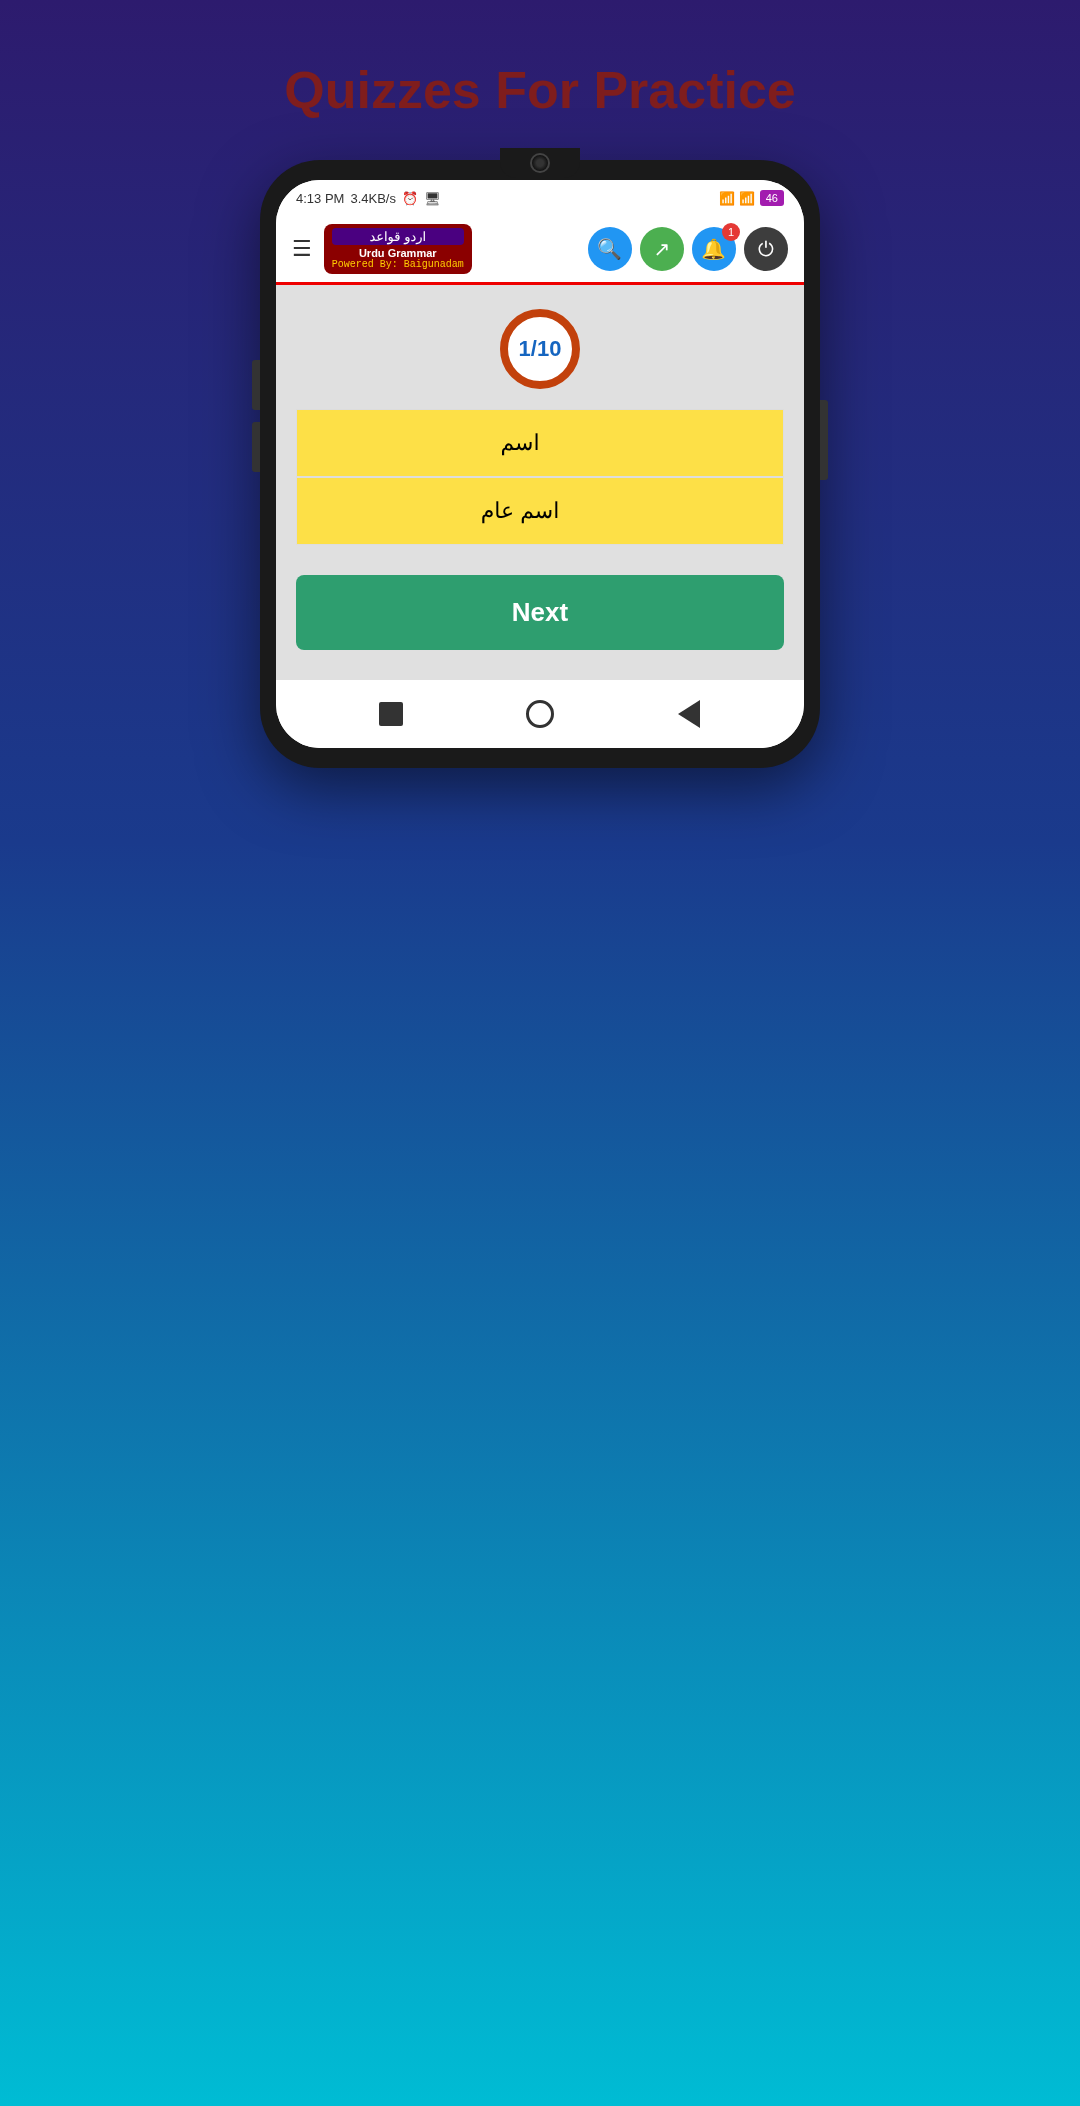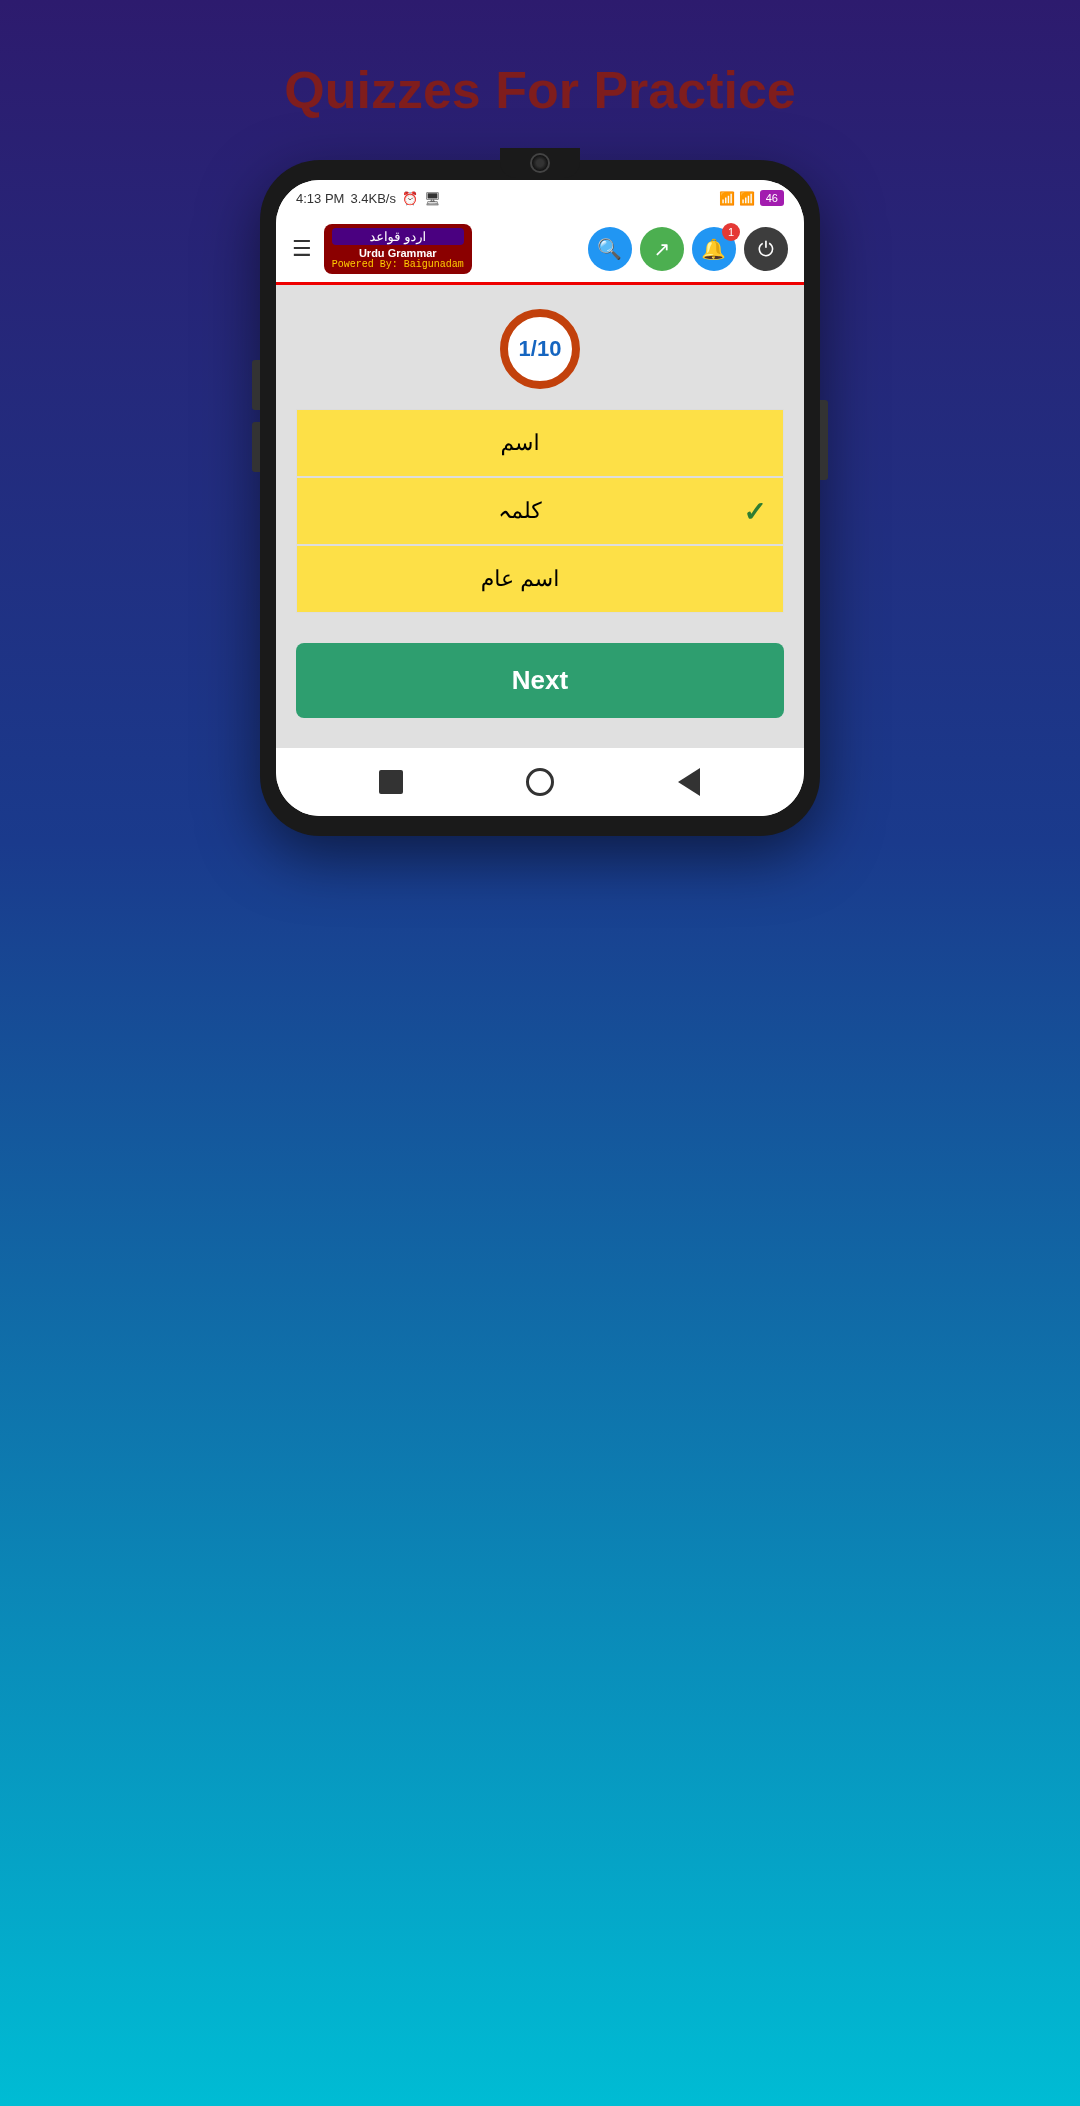--- a/index.html
+++ b/index.html
@@ -395,24 +395,20 @@
       </div>
 
       <div class="quiz-content">
         <div class="question-counter">1/10</div>
 
         <div class="answer-options">
           <div class="answer-option">
             <span>اسم</span>
           </div>
           <div class="answer-option">
-            <span>کلمہ</span>
-            <span class="answer-icon icon-correct">✓</span>
-          </div>
-          <div class="answer-option">
             <span>اسم عام</span>
           </div>
         </div>
 
         <button class="next-btn">Next</button>
       </div>
 
       <div class="bottom-nav">
         <div class="nav-btn">
           <div class="nav-square"></div>

